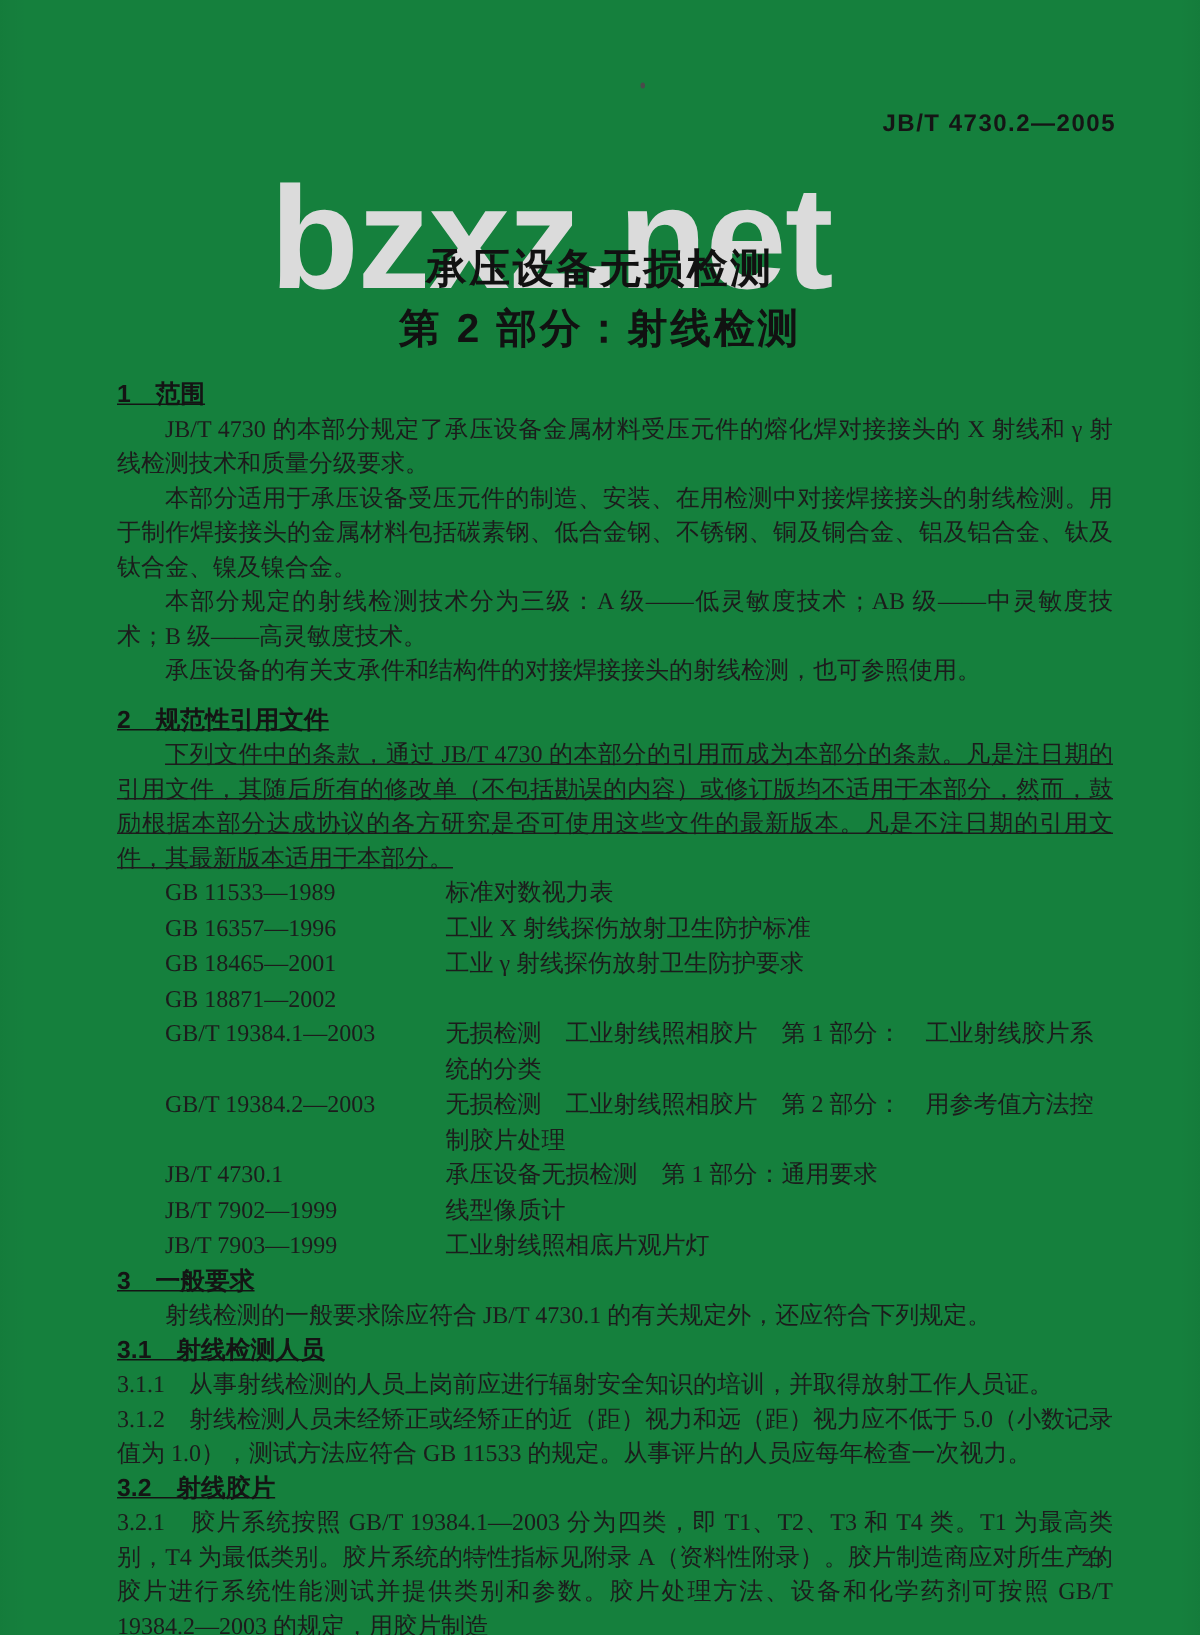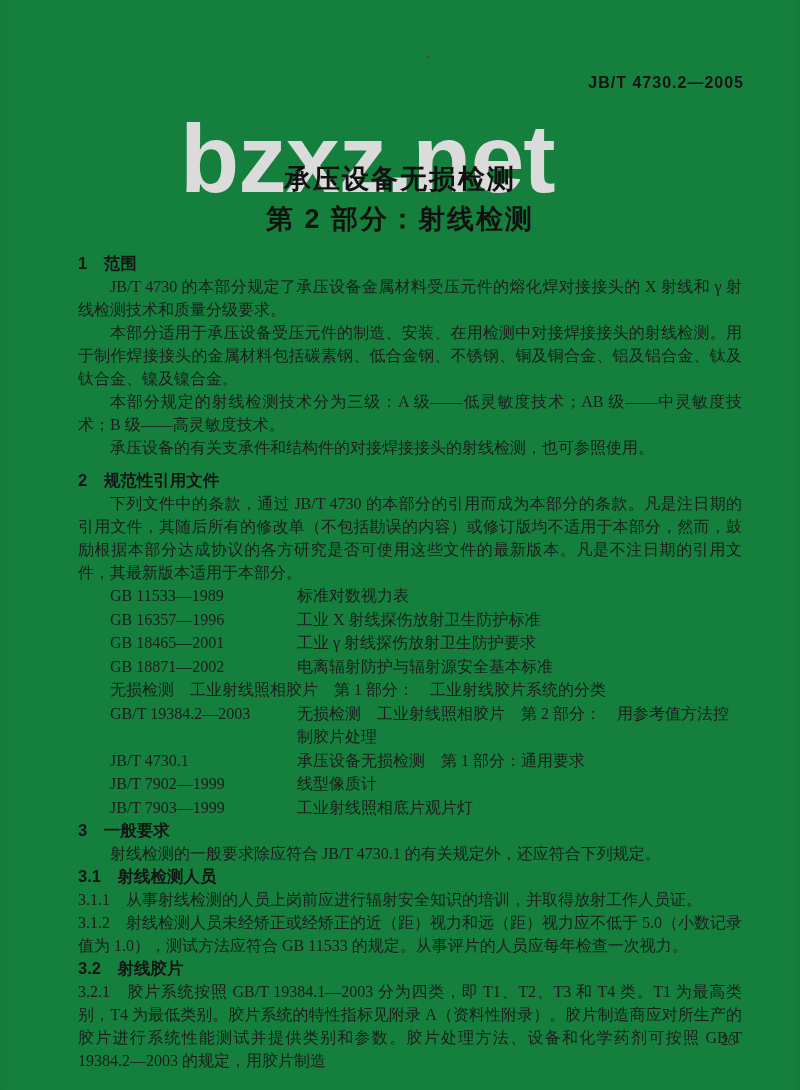--- a/index.html
+++ b/index.html
@@ -84,24 +84,25 @@
     text-align: justify;
   }
   .sec-heading {
     font-family: "Liberation Sans", sans-serif;
     font-weight: bold;
     font-size: 16.5px;
     line-height: 23px;
     margin: 0;
     text-align: left;
     color: #141414;
+    text-decoration: underline;
   }
   .mt10 { margin-top: 10px; }
   .mt8  { margin-top: 8px; }
-  .mt7  { margin-top: 7px; }
+  .mt7  { margin-top: 7px; text-decoration: underline; }
   .mt4  { margin-top: 4px; }
   .para {
     margin: 0;
     text-indent: 2em;
   }
   .clause {
     margin: 0;
     text-indent: 0;
   }
   .ref-list { margin: 0; }
@@ -160,23 +161,23 @@
       <div class="ref-row">
         <span class="ref-code">GB 16357—1996</span>
         <span class="ref-title">工业 X 射线探伤放射卫生防护标准</span>
       </div>
       <div class="ref-row">
         <span class="ref-code">GB 18465—2001</span>
         <span class="ref-title">工业 γ 射线探伤放射卫生防护要求</span>
       </div>
       <div class="ref-row">
         <span class="ref-code">GB 18871—2002</span>
-        <span class="ref-title">电离辐射防护与辐射源安全基本标准</span>
-      </div>
-      <div class="ref-row">
+      </div>
+      <div class="ref-row">
+        <span class="ref-code">GB/T 19384.1—2003</span>
         <span class="ref-title">无损检测　工业射线照相胶片　第 1 部分：　工业射线胶片系统的分类</span>
       </div>
       <div class="ref-row">
         <span class="ref-code">GB/T 19384.2—2003</span>
         <span class="ref-title">无损检测　工业射线照相胶片　第 2 部分：　用参考值方法控制胶片处理</span>
       </div>
       <div class="ref-row">
         <span class="ref-code">JB/T 4730.1</span>
         <span class="ref-title">承压设备无损检测　第 1 部分：通用要求</span>
       </div>

